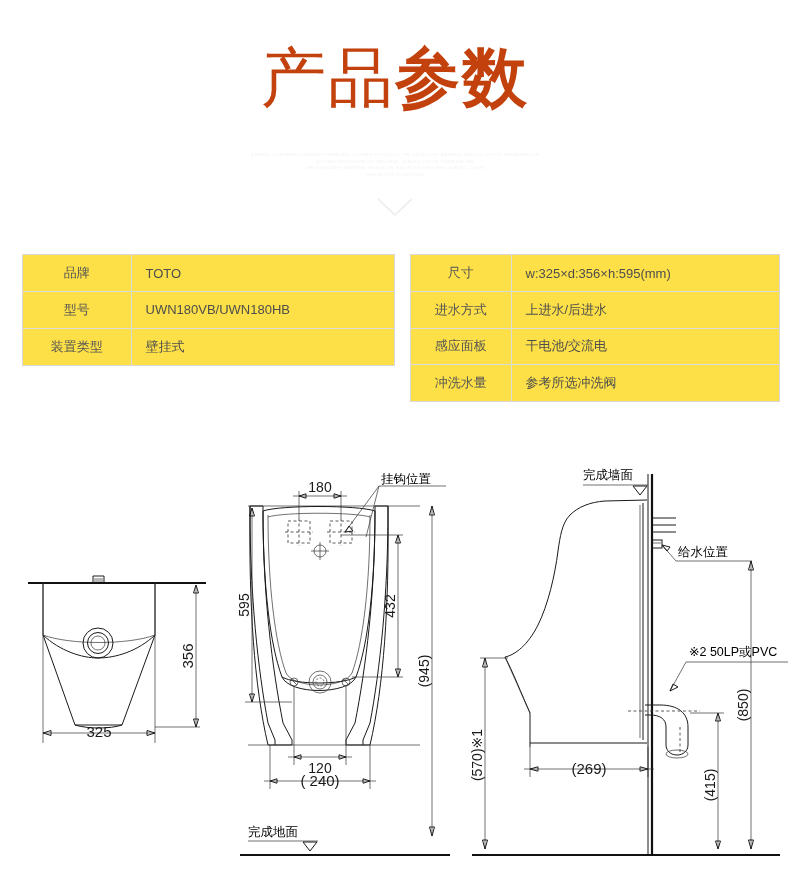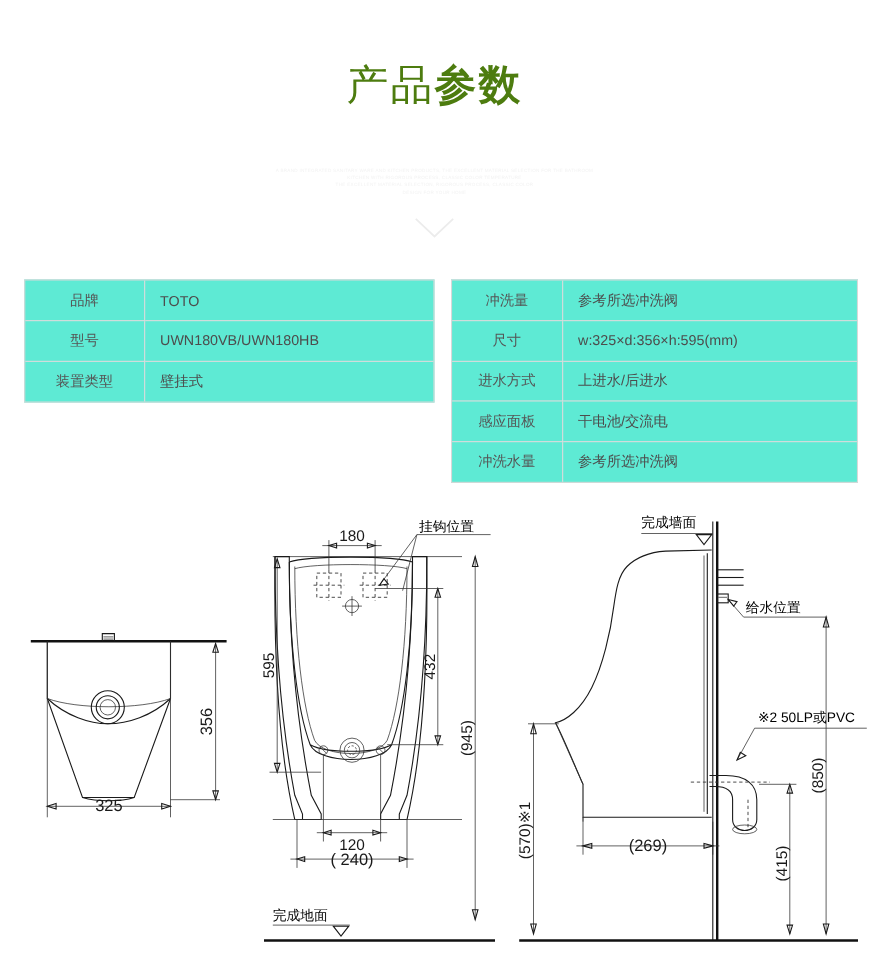--- a/index.html
+++ b/index.html
@@ -16,23 +16,23 @@
 
   
   .header {
     position: absolute;
     left: 0; top: 0; width: 790px; height: 240px;
   }
   .title {
     position: absolute;
     left: 0; top: 48px; width: 790px;
     text-align: center;
-    font-size: 38px;
+    font-size: 65px;
     line-height: 60px;
-    color: #4d7c0f;
+    color: #c2410c;
     letter-spacing: 2px;
     white-space: nowrap;
   }
   .title .t-light { font-weight: 300; }
   .title .t-bold  { font-weight: 700; }
 
   .subtitle {
     position: absolute;
     left: 0; top: 136px; width: 790px;
     text-align: center;
@@ -57,21 +57,21 @@
     left: 377px; top: 198px;
     width: 36px; height: 20px;
   }
   .chevron svg { display: block; }
 
   
   .spec-table {
     position: absolute;
     border: 1px solid #d8d8d8;
     border-collapse: collapse;
-    background: #5eead4;
+    background: #fde047;
   }
   #table-left  { left: 22px;  top: 254px; width: 373px; }
   #table-right { left: 410px; top: 254px; width: 370px; }
   .spec-table table {
     width: 100%;
     border-collapse: collapse;
     table-layout: fixed;
   }
   .spec-table td {
     border: 1px solid #dcdcdc;
@@ -154,24 +154,20 @@
         <td class="k">装置类型</td>
         <td class="v">壁挂式</td>
       </tr>
     </tbody>
   </table>
 </div>
 
 <div class="spec-table" id="table-right">
   <table>
     <tbody>
-      <tr>
-        <td class="k">冲洗量</td>
-        <td class="v">参考所选冲洗阀</td>
-      </tr>
       <tr>
         <td class="k">尺寸</td>
         <td class="v">w:325×d:356×h:595(mm)</td>
       </tr>
       <tr>
         <td class="k">进水方式</td>
         <td class="v">上进水/后进水</td>
       </tr>
       <tr>
         <td class="k">感应面板</td>

